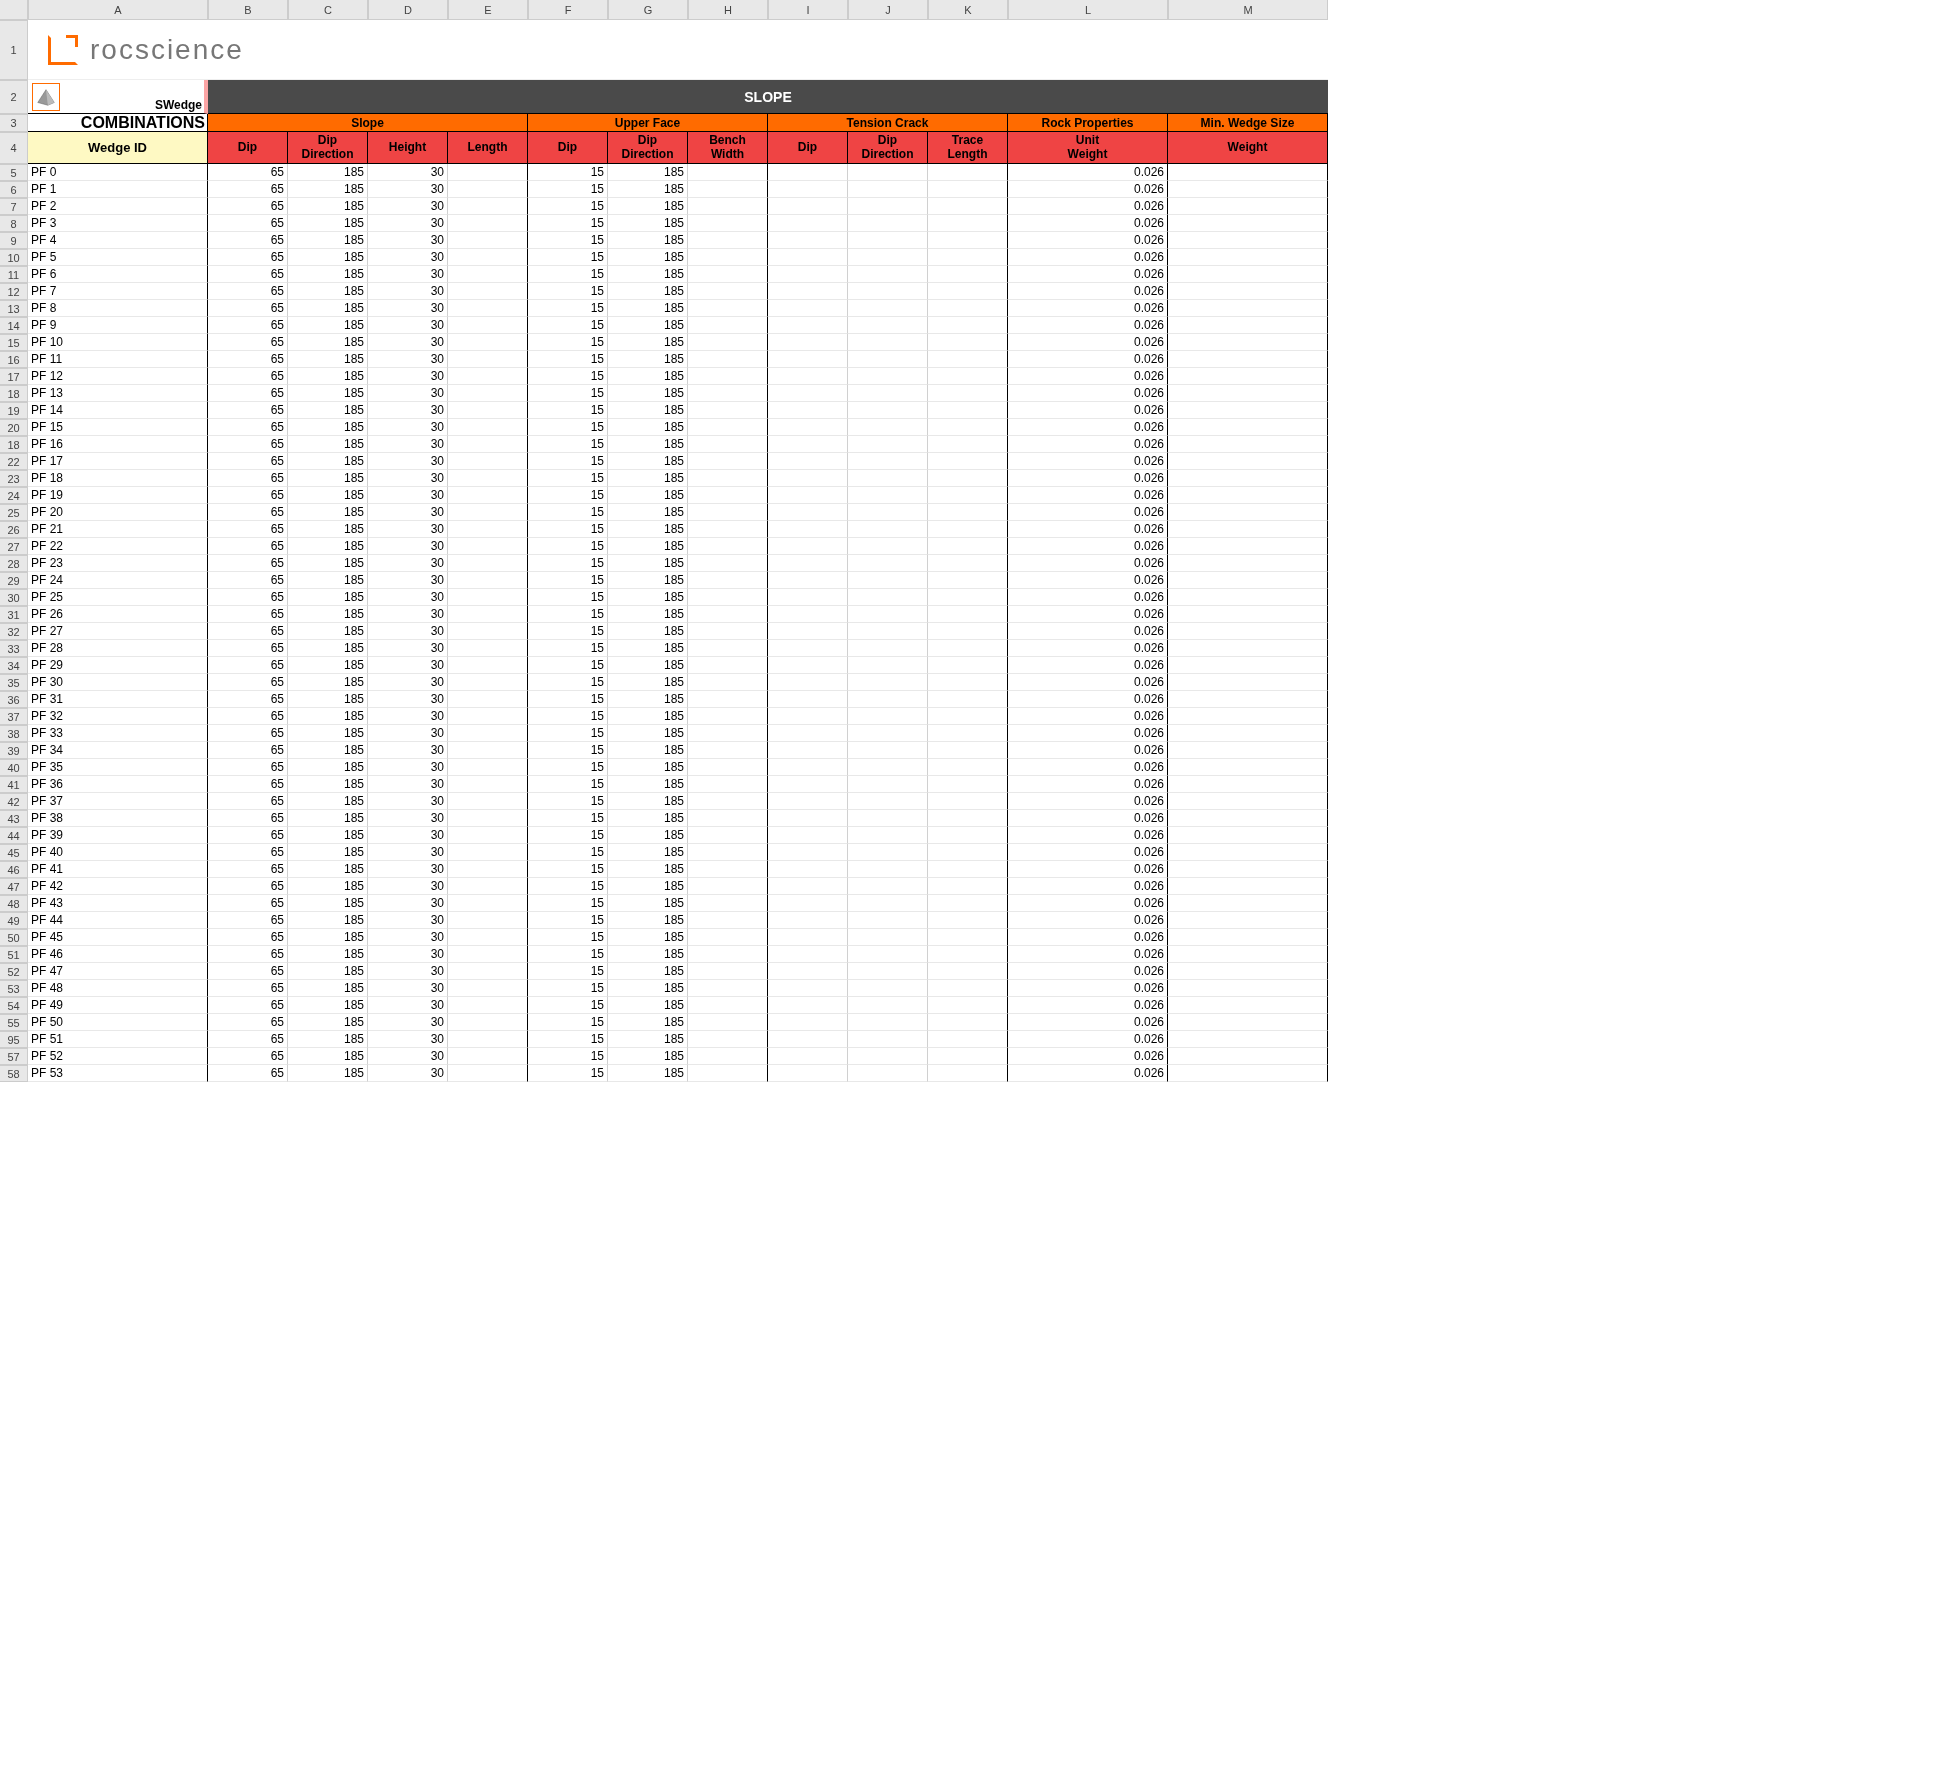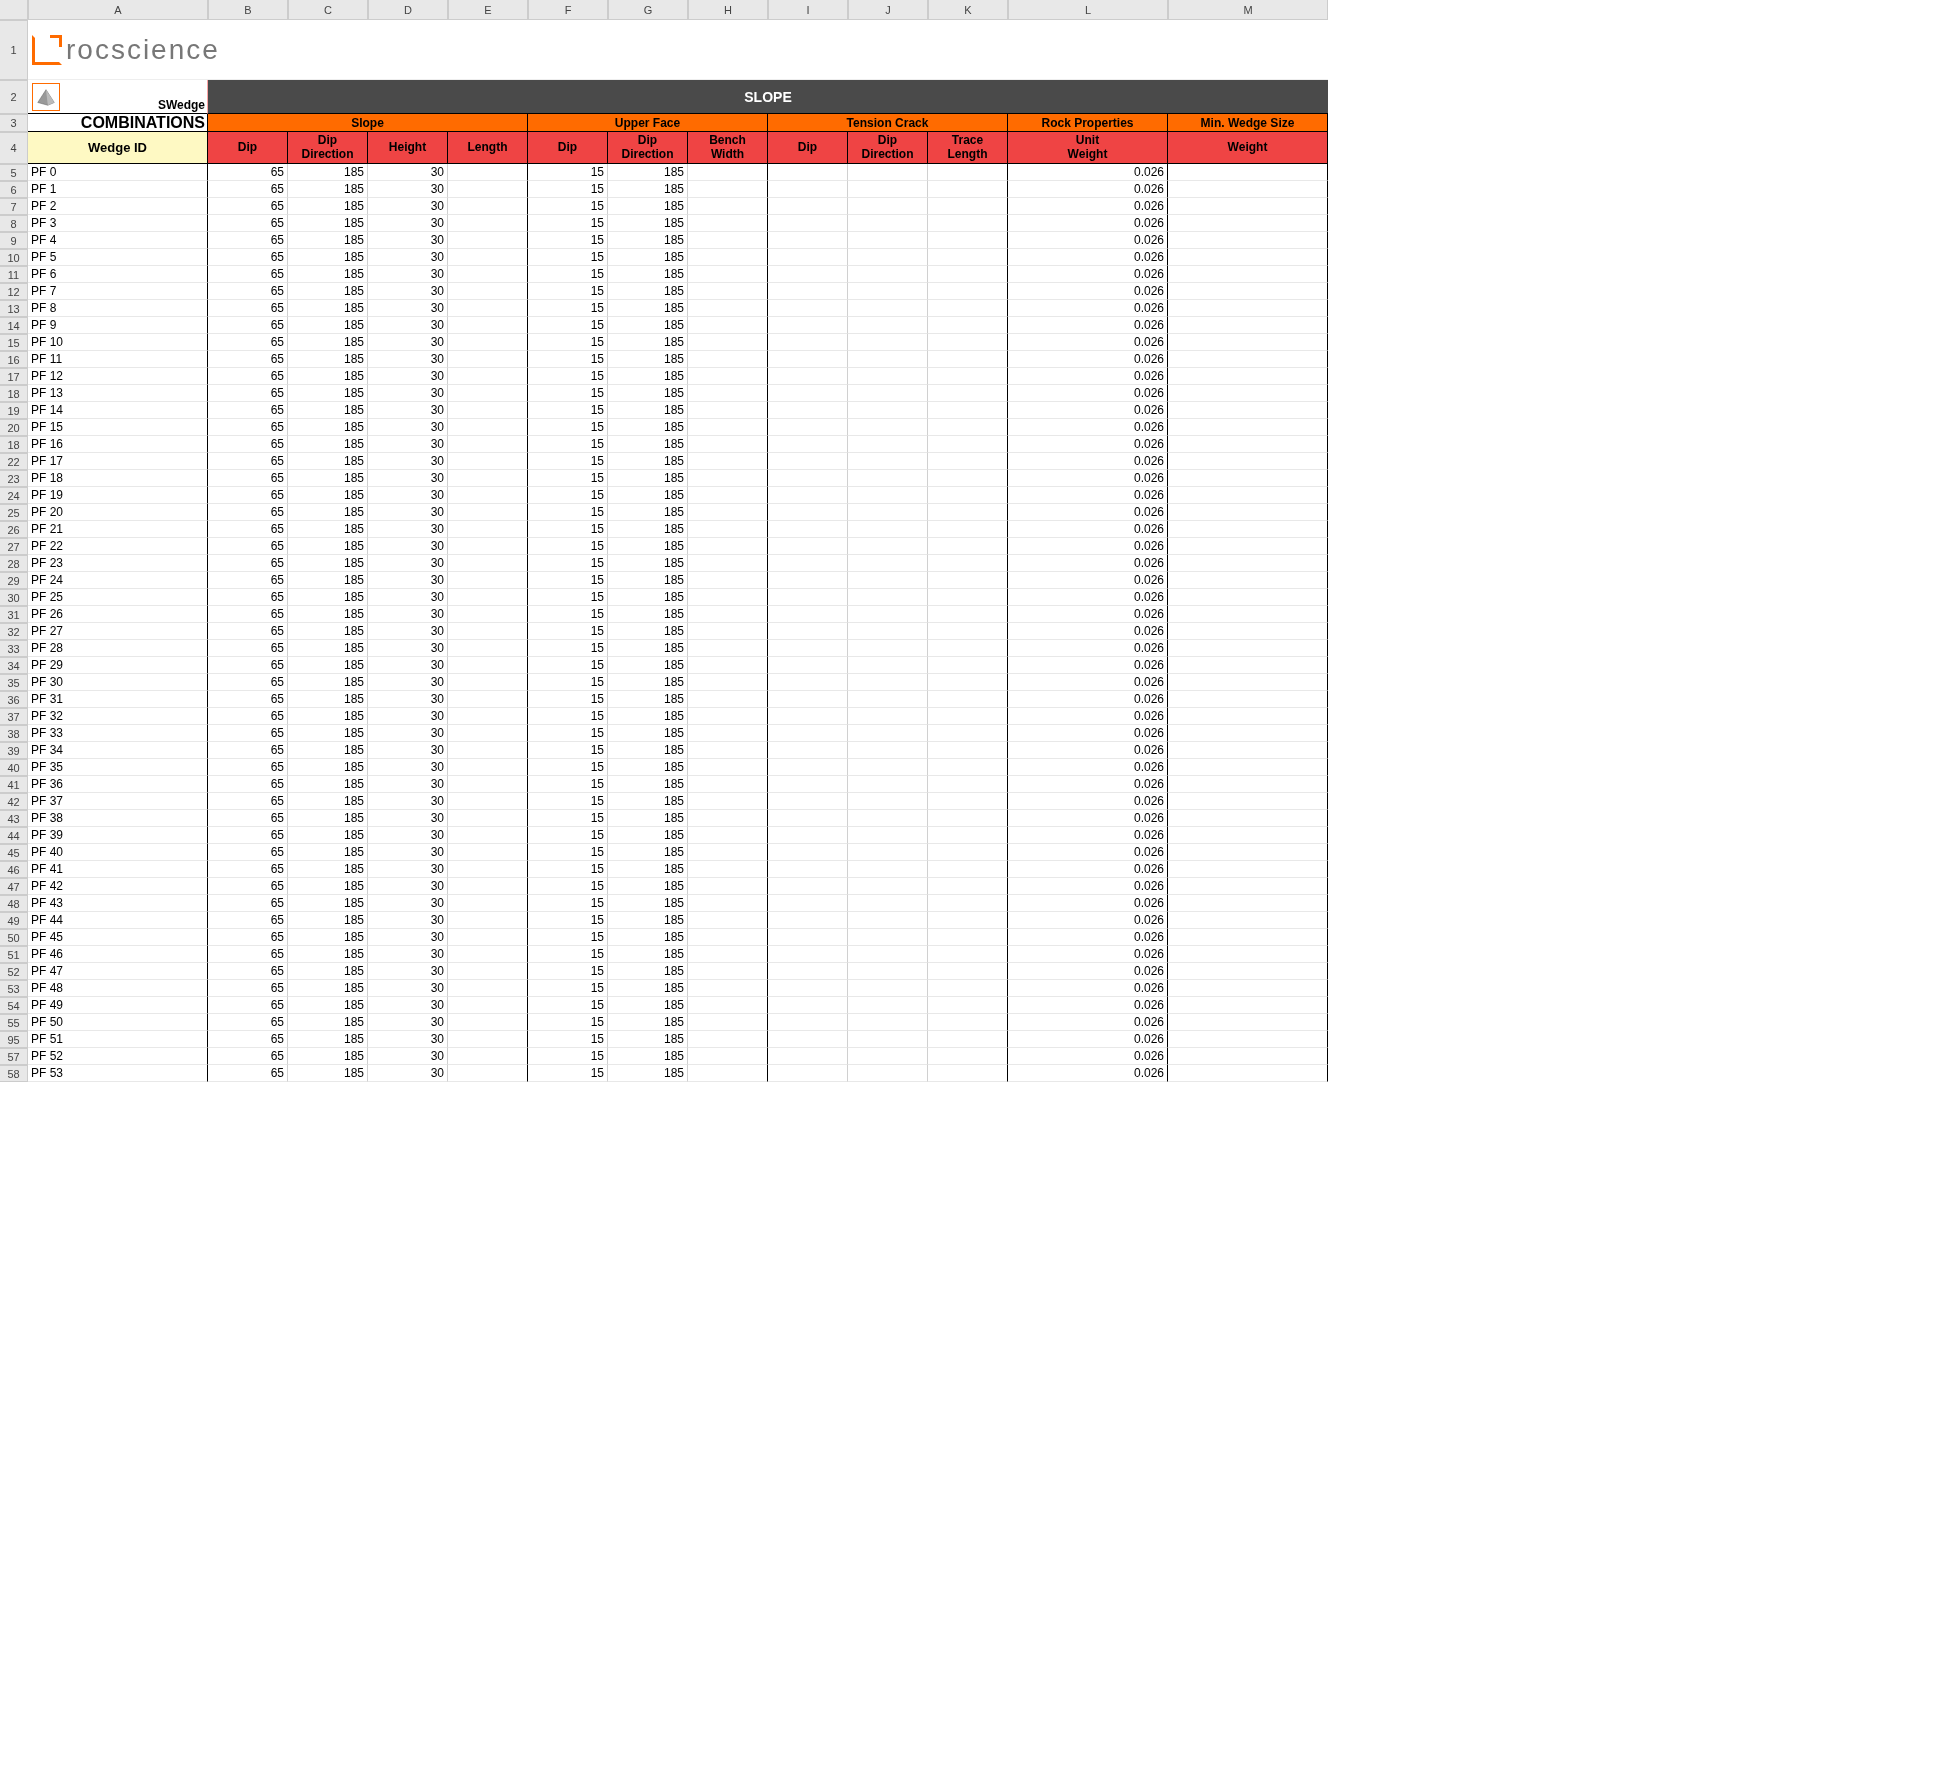--- a/index.html
+++ b/index.html
@@ -53,23 +53,23 @@
     left: 0;
     z-index: 4;
   }
 
   
   .row1 { height: 60px; }
   .logo-wrap {
     grid-column: 2 / span 13;
     display: flex;
     align-items: center;
-    gap: 4px;
+    gap: 12px;
     border-bottom: 1px solid #eee;
-    padding-left: 2px;
+    padding-left: 18px;
   }
   .logo-box {
     width: 30px; height: 30px;
     border: 3px solid #ff6b00;
     border-top-color: transparent;
     border-right-color: transparent;
     position: relative;
     margin-left:2px;
   }
   .logo-box::after{
@@ -93,21 +93,21 @@
     font-weight: 300;
   }
 
   
   .row2 { height: 34px; }
   .swedge-cell {
     display:flex;
     align-items:flex-end;
     justify-content:space-between;
     padding:0 2px 0 2px;
-    border-right:1px solid #fca5a5;
+    border-right:4px solid #fca5a5;
     border-bottom:1px solid #000;
   }
   .swedge-icon {
     width:28px;height:28px;
     border:1px solid #ff6b00;
     background:#fff;
     display:flex;align-items:center;justify-content:center;
     margin:2px;
   }
   .swedge-icon svg{width:22px;height:22px;}

